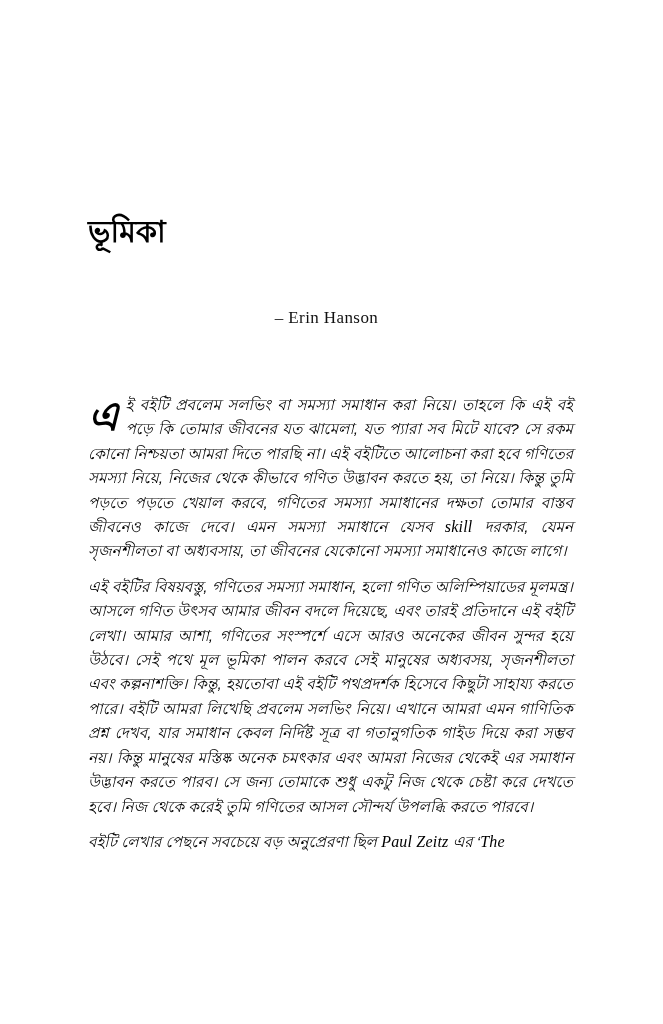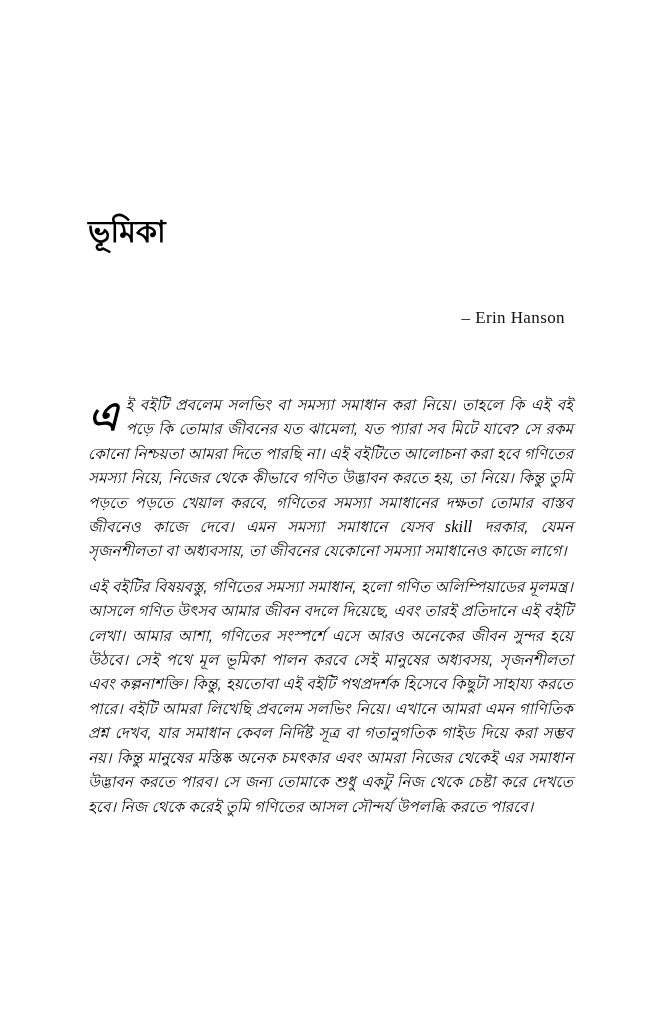--- a/index.html
+++ b/index.html
@@ -64,21 +64,21 @@
     line-height: 26px;
     text-align: justify;
     text-justify: inter-word;
     color: #111111;
     letter-spacing: 0.3px;
     word-spacing: 1.5px;
   }
 
   .epigraph-attribution {
     margin: 10px 0 0 0;
-    text-align: right;
+    text-align: center;
     font-family: "Liberation Serif", "DejaVu Serif", serif;
     font-size: 17px;
     line-height: 24px;
     color: #111111;
     letter-spacing: 0.4px;
     padding-right: 8px;
   }
 
   
   .body-copy {
@@ -137,17 +137,18 @@
     <div class="epigraph-block">
       <p class="epigraph-attribution">– Erin Hanson</p>
     </div>
 
     <div class="body-copy">
 
       <p class="para para-dropcap"><span>এই বইটি প্রবলেম সলভিং বা সমস্যা সমাধান করা নিয়ে। তাহলে কি এই বই পড়ে কি তোমার জীবনের যত ঝামেলা, যত প্যারা সব মিটে যাবে? সে রকম কোনো নিশ্চয়তা আমরা দিতে পারছি না। এই বইটিতে আলোচনা করা হবে গণিতের সমস্যা নিয়ে, নিজের থেকে কীভাবে গণিত উদ্ভাবন করতে হয়, তা নিয়ে। কিন্তু তুমি পড়তে পড়তে খেয়াল করবে, গণিতের সমস্যা সমাধানের দক্ষতা তোমার বাস্তব জীবনেও কাজে দেবে। এমন সমস্যা সমাধানে যেসব </span><span class="latin">skill</span><span> দরকার, যেমন সৃজনশীলতা বা অধ্যবসায়, তা জীবনের যেকোনো সমস্যা সমাধানেও কাজে লাগে।</span></p>
 
       <p class="para">এই বইটির বিষয়বস্তু, গণিতের সমস্যা সমাধান, হলো গণিত অলিম্পিয়াডের মূলমন্ত্র। আসলে গণিত উৎসব আমার জীবন বদলে দিয়েছে, এবং তারই প্রতিদানে এই বইটি লেখা। আমার আশা, গণিতের সংস্পর্শে এসে আরও অনেকের জীবন সুন্দর হয়ে উঠবে। সেই পথে মূল ভূমিকা পালন করবে সেই মানুষের অধ্যবসয়, সৃজনশীলতা এবং কল্পনাশক্তি। কিন্তু, হয়তোবা এই বইটি পথপ্রদর্শক হিসেবে কিছুটা সাহায্য করতে পারে। বইটি আমরা লিখেছি প্রবলেম সলভিং নিয়ে। এখানে আমরা এমন গাণিতিক প্রশ্ন দেখব, যার সমাধান কেবল নির্দিষ্ট সূত্র বা গতানুগতিক গাইড দিয়ে করা সম্ভব নয়। কিন্তু মানুষের মস্তিষ্ক অনেক চমৎকার এবং আমরা নিজের থেকেই এর সমাধান উদ্ভাবন করতে পারব। সে জন্য তোমাকে শুধু একটু নিজ থেকে চেষ্টা করে দেখতে হবে। নিজ থেকে করেই তুমি গণিতের আসল সৌন্দর্য উপলব্ধি করতে পারবে।</p>
 
+      <p class="para clipped"><span>বইটি লেখার পেছনে সবচেয়ে বড় অনুপ্রেরণা ছিল </span><span class="latin">Paul Zeitz</span><span> এর ‘</span><span class="latin">The</span></p>
 
     </div>
 
   </div>
 </div>
 
 </body></html>

